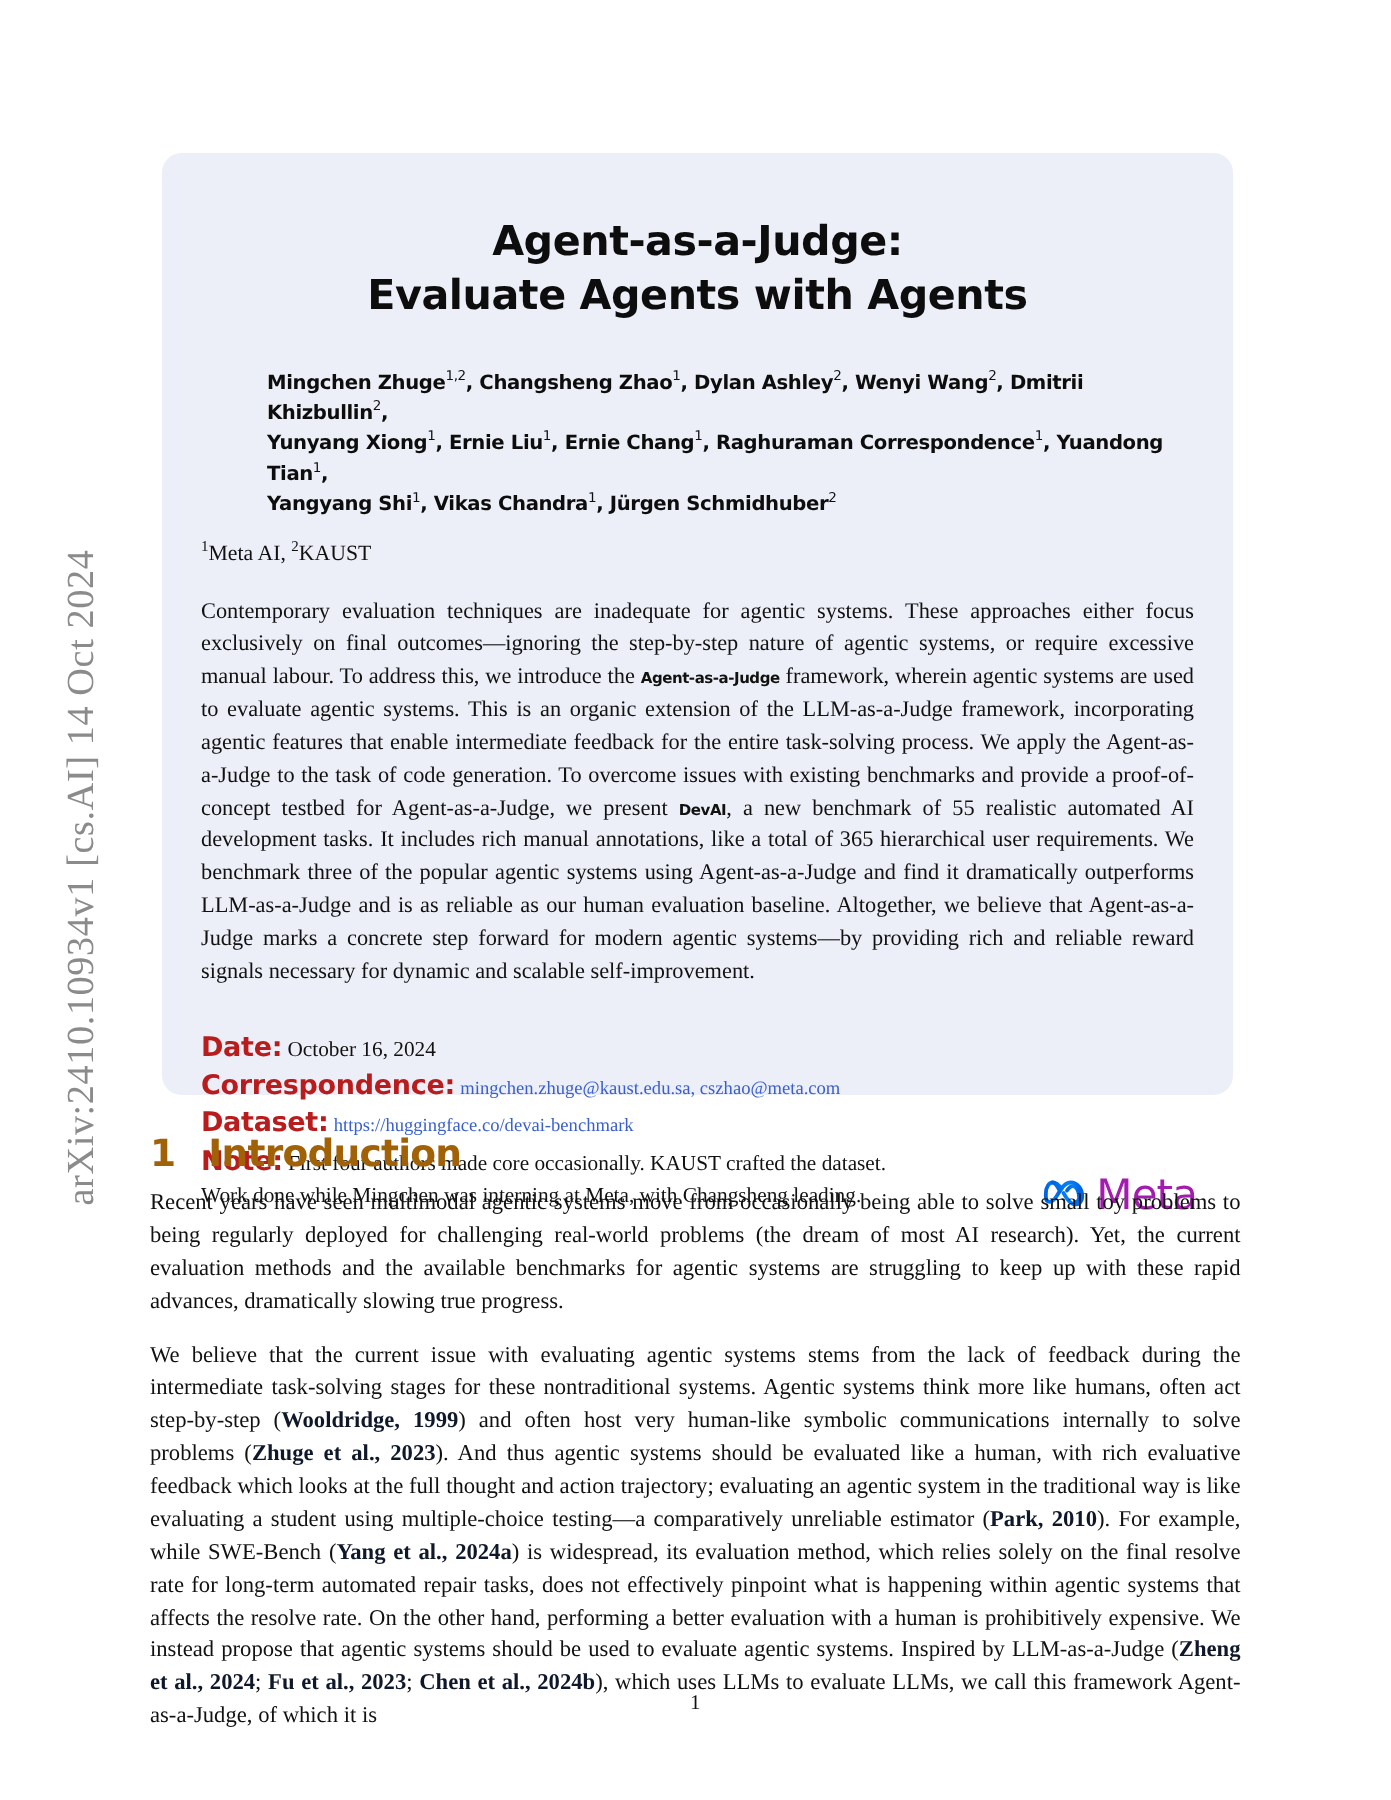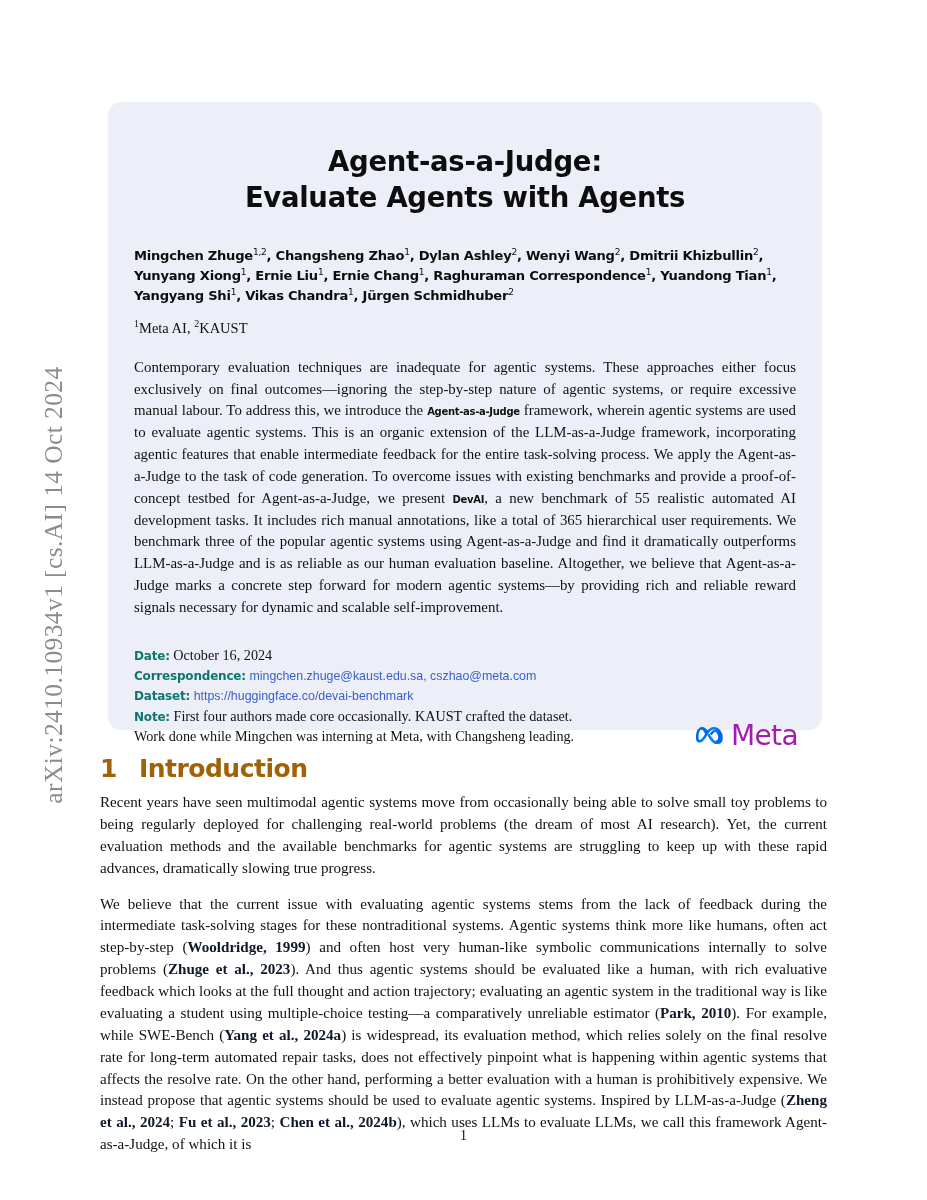--- a/index.html
+++ b/index.html
@@ -67,20 +67,21 @@
   .title-line2 { display: block; }
 
   .authors {
     margin-top: 30px;
     font-family: "DejaVu Sans", sans-serif;
     font-weight: bold;
     font-size: 13.1px;
     line-height: 1.56;
     letter-spacing: -0.25px;
     color: #0d0d0d;
+    margin-left: 44px;
   }
   .authors sup {
     font-size: 9px;
     font-weight: normal;
     vertical-align: super;
     line-height: 0;
   }
 
   .affiliations {
     margin-top: 13px;
@@ -116,26 +117,26 @@
     font-family: "Liberation Serif", serif;
     font-size: 14.2px;
     line-height: 1.415;
     color: #111111;
     position: relative;
   }
   .meta-row { white-space: nowrap; }
   .meta-label {
     font-family: "DejaVu Sans", sans-serif;
     font-weight: bold;
-    font-size: 12px;
+    font-size: 18px;
     letter-spacing: -0.2px;
-    color: #0f766e;
+    color: #b91c1c;
   }
   .meta-link {
-    font-family: Liberation Sans, sans-serif;
+    font-family: Liberation Serif, serif;
     font-size: 12.4px;
     color: #3a5fcd;
     text-decoration: none;
   }
   .meta-note-line { white-space: nowrap; }
 
   
   #meta-logo {
     position: absolute;
     right: -2px;

